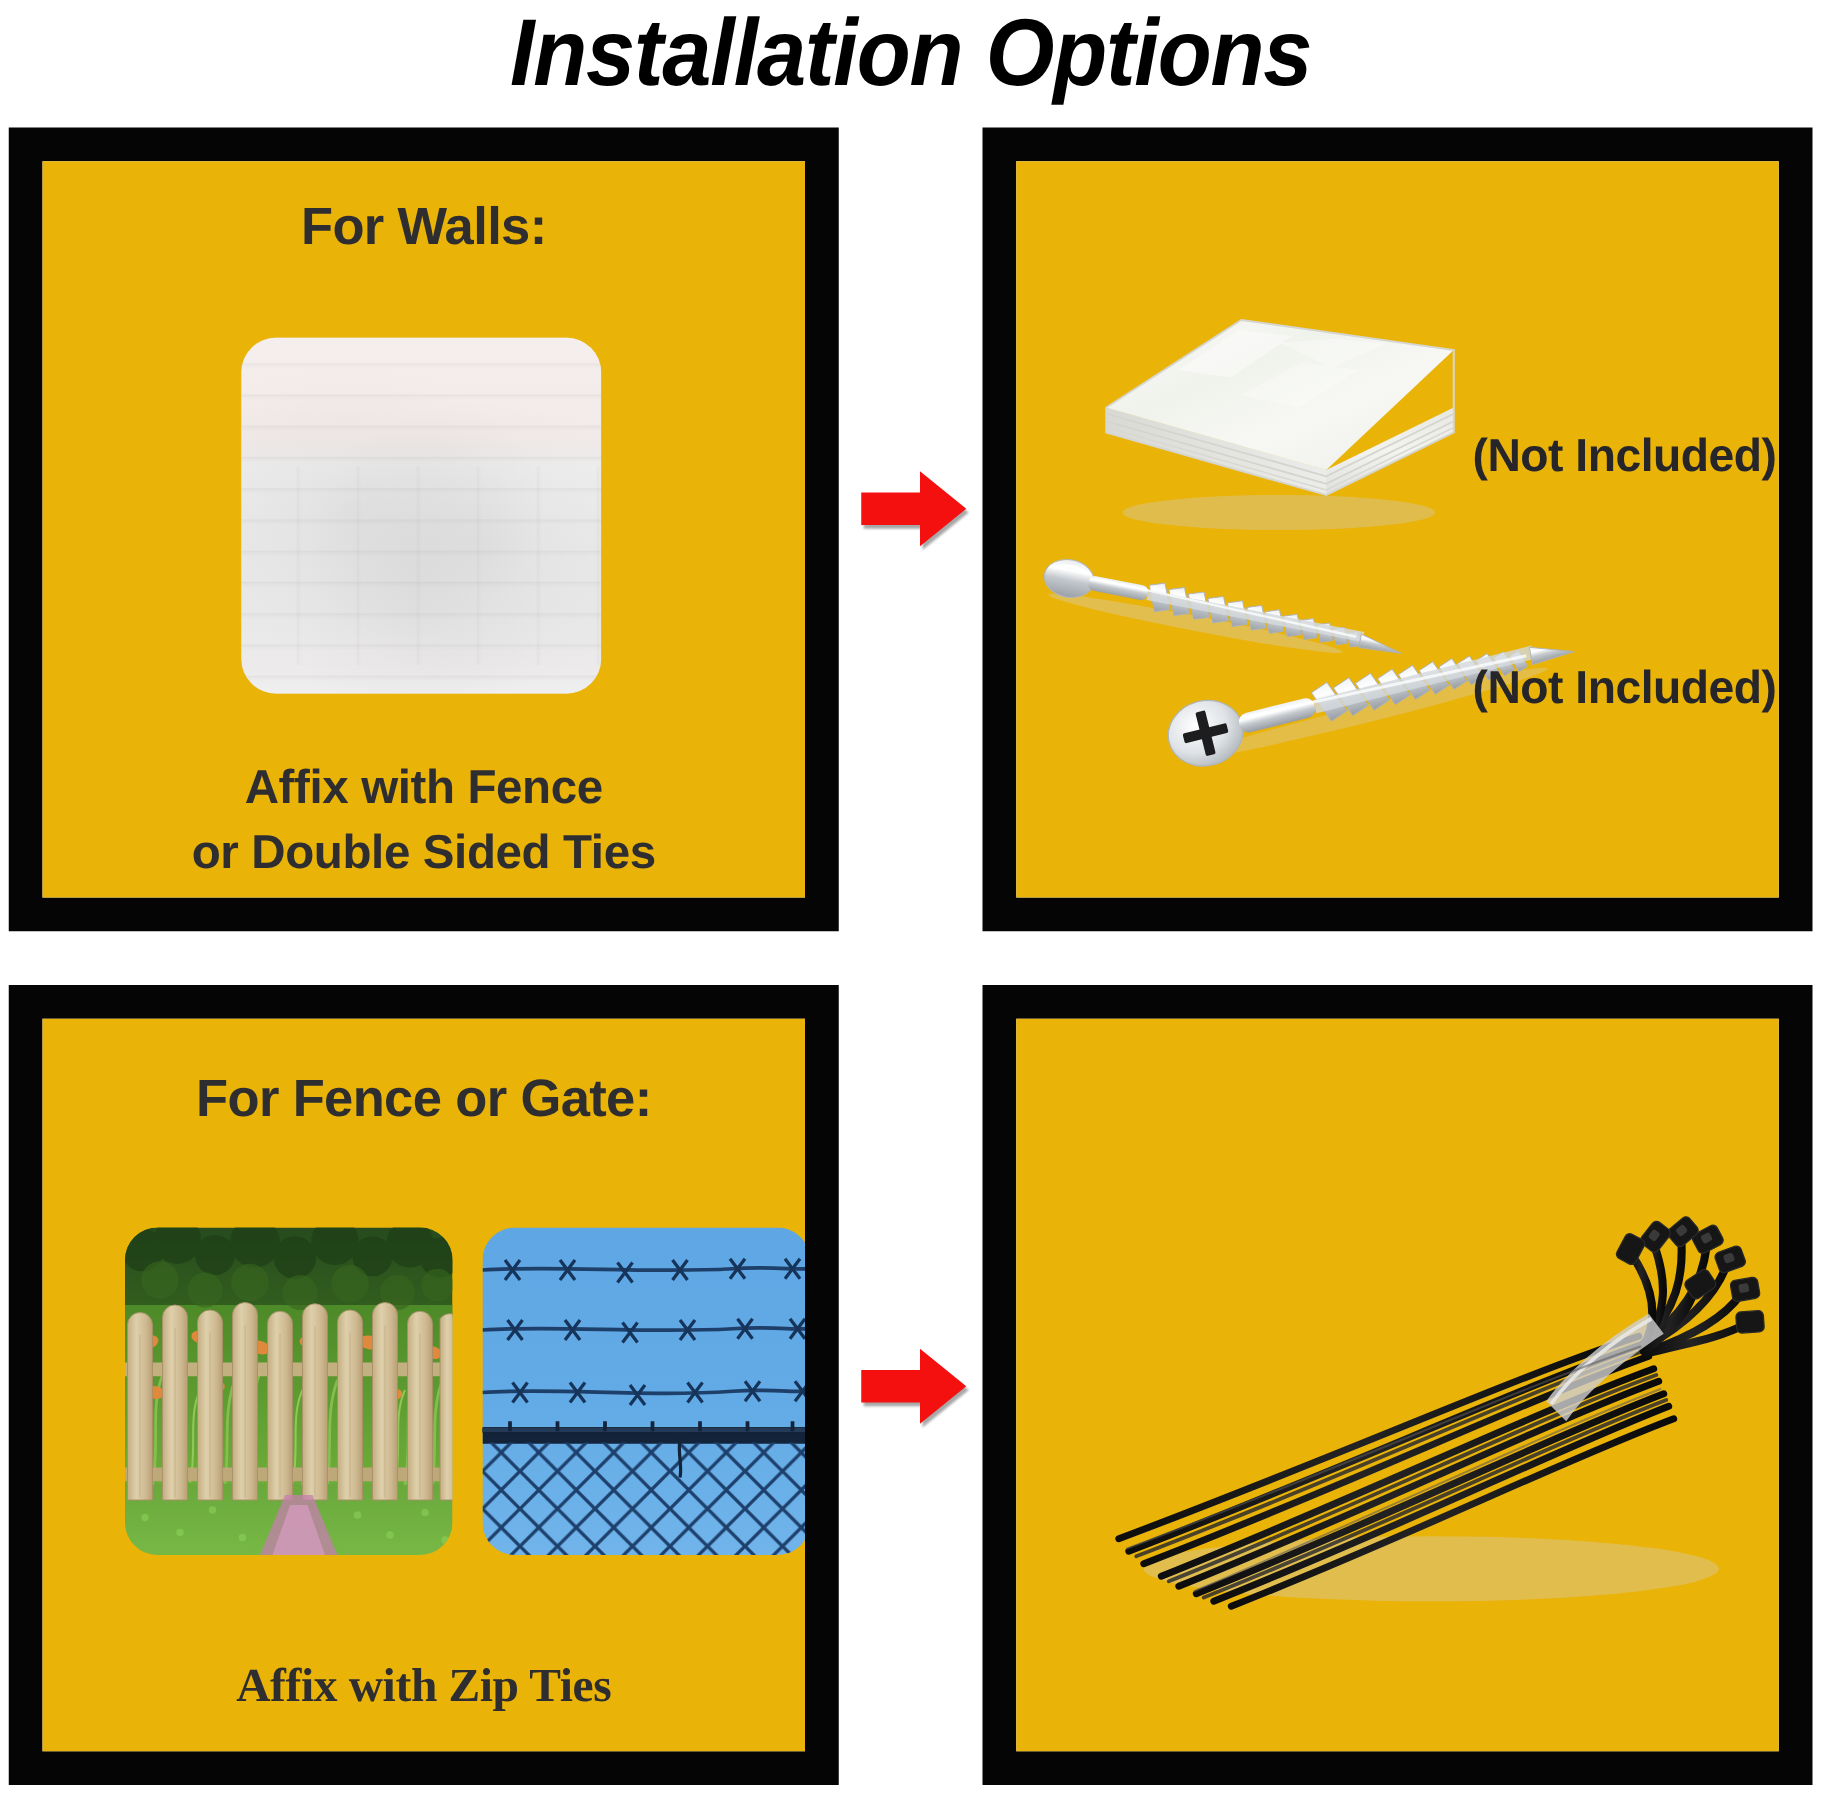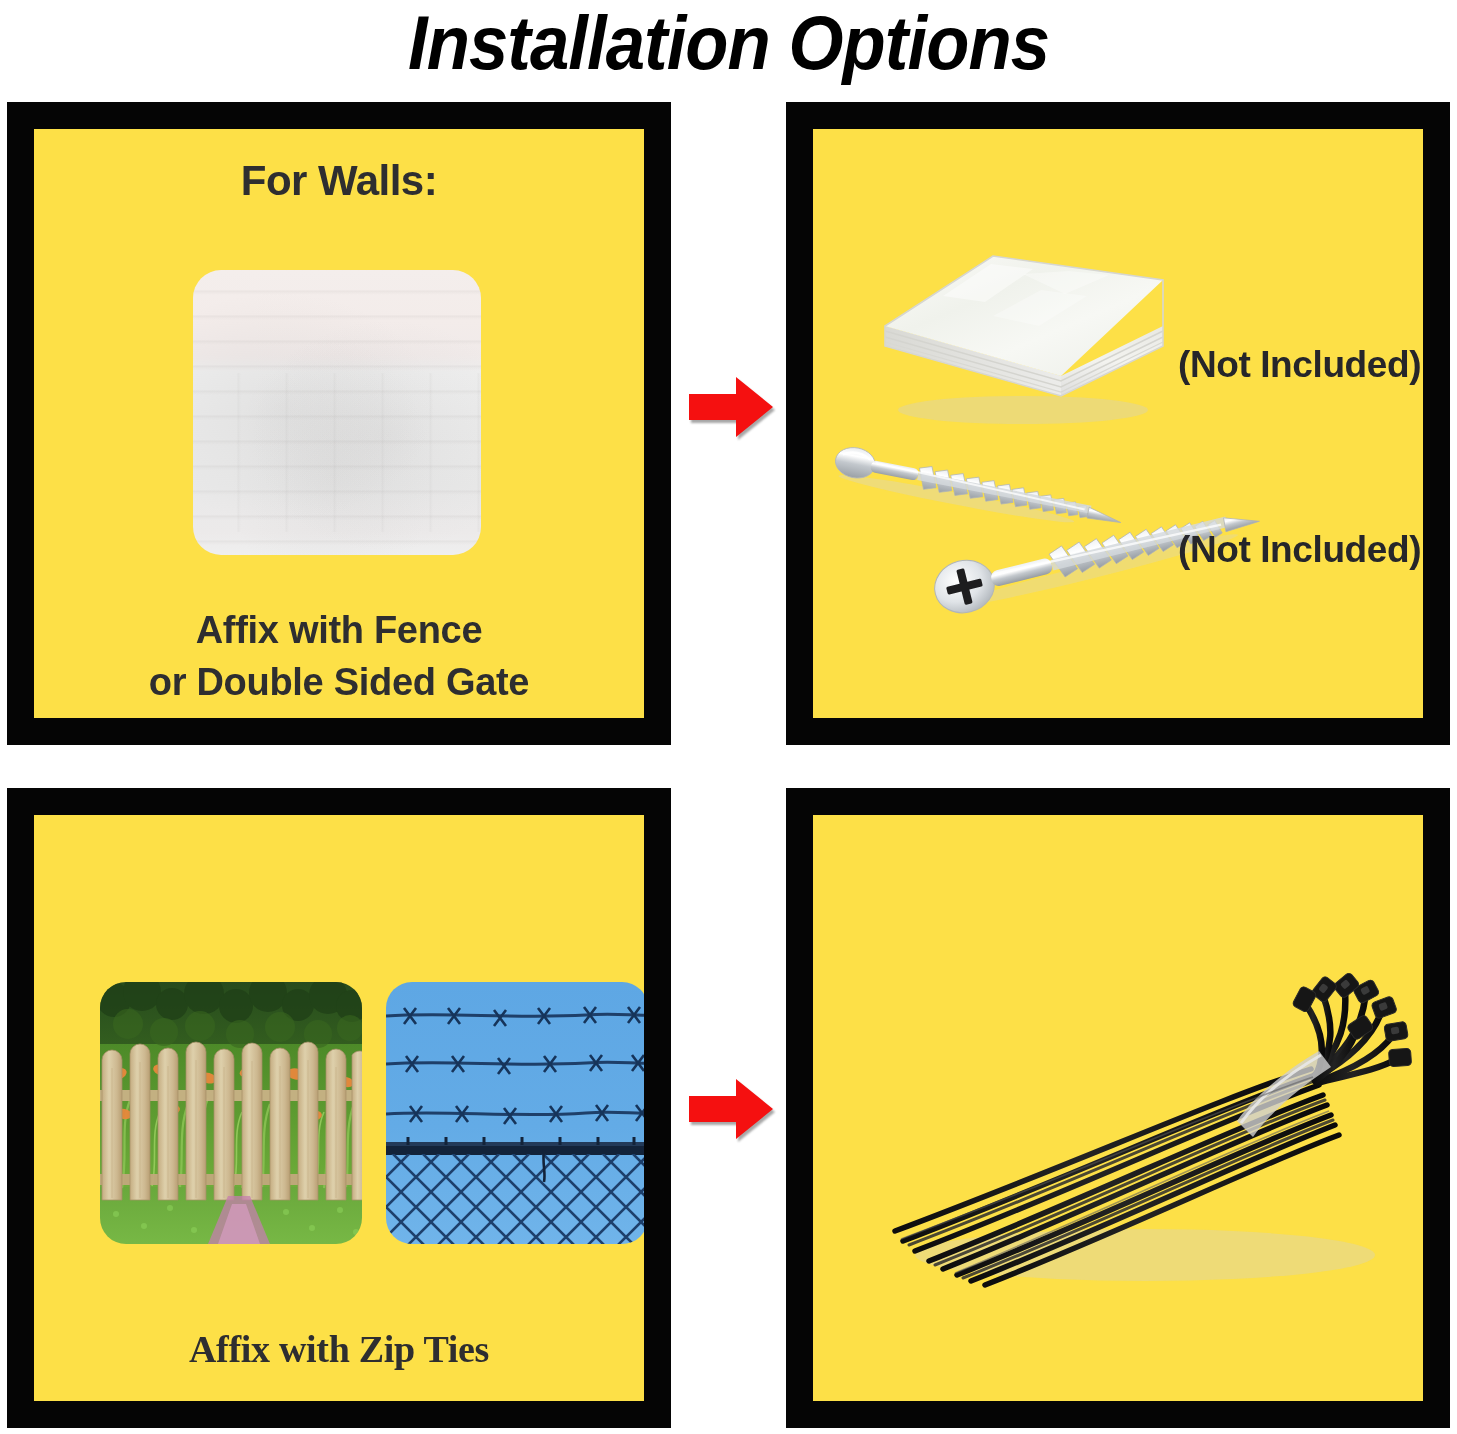--- a/index.html
+++ b/index.html
@@ -43,21 +43,21 @@
   }
   #panel-walls      { left: 7px;   top: 102px;  width: 664px; height: 643px; }
   #panel-hardware   { left: 786px; top: 102px;  width: 664px; height: 643px; }
   #panel-fence      { left: 7px;   top: 788px;  width: 664px; height: 640px; }
   #panel-zipties    { left: 786px; top: 788px;  width: 664px; height: 640px; }
 
   .panel-inner {
     position: relative;
     width: 100%;
     height: 100%;
-    background: #fde047;
+    background: #eab308;
     overflow: hidden;
   }
 
   
   .panel-heading {
     position: absolute;
     left: 0;
     width: 100%;
     text-align: center;
     font-size: 42px;
@@ -194,21 +194,21 @@
 
     <div class="panel-heading" id="walls-heading">For Walls:</div>
 
     <div id="wall-swatch">
       <div class="brick-lines"></div>
       <div class="brick-verts"></div>
       <div class="brick-mottle"></div>
     </div>
 
     <div class="panel-caption" id="walls-caption-1">Affix with Fence</div>
-    <div class="panel-caption" id="walls-caption-2">or Double Sided Gate</div>
+    <div class="panel-caption" id="walls-caption-2">or Double Sided Ties</div>
   </div>
 </div>
 
 <div class="arrow-right" id="arrow-top">
   <svg viewBox="0 0 84 60" width="84" height="60" aria-hidden="true">
     <polygon points="0,17 47,17 47,0 84,30 47,60 47,43 0,43" fill="#f51010"></polygon>
   </svg>
 </div>
 
 <div class="panel" id="panel-hardware">
@@ -346,20 +346,21 @@
       </svg>
     </div>
 
     <div class="not-included" id="screw-not-included">(Not Included)</div>
   </div>
 </div>
 
 <div class="panel" id="panel-fence">
   <div class="panel-inner">
 
+    <div class="panel-heading" id="fence-heading">For Fence or Gate:</div>
 
     <div class="photo-thumb" id="photo-picket">
       <svg viewBox="0 0 262 262" width="262" height="262" preserveAspectRatio="none" aria-hidden="true">
         <defs>
           <linearGradient id="hedge" x1="0" y1="0" x2="0" y2="1">
             <stop offset="0%" stop-color="#274b1d"></stop>
             <stop offset="100%" stop-color="#34601f"></stop>
           </linearGradient>
           <linearGradient id="foliage" x1="0" y1="0" x2="0" y2="1">
             <stop offset="0%" stop-color="#4d8a28"></stop>

